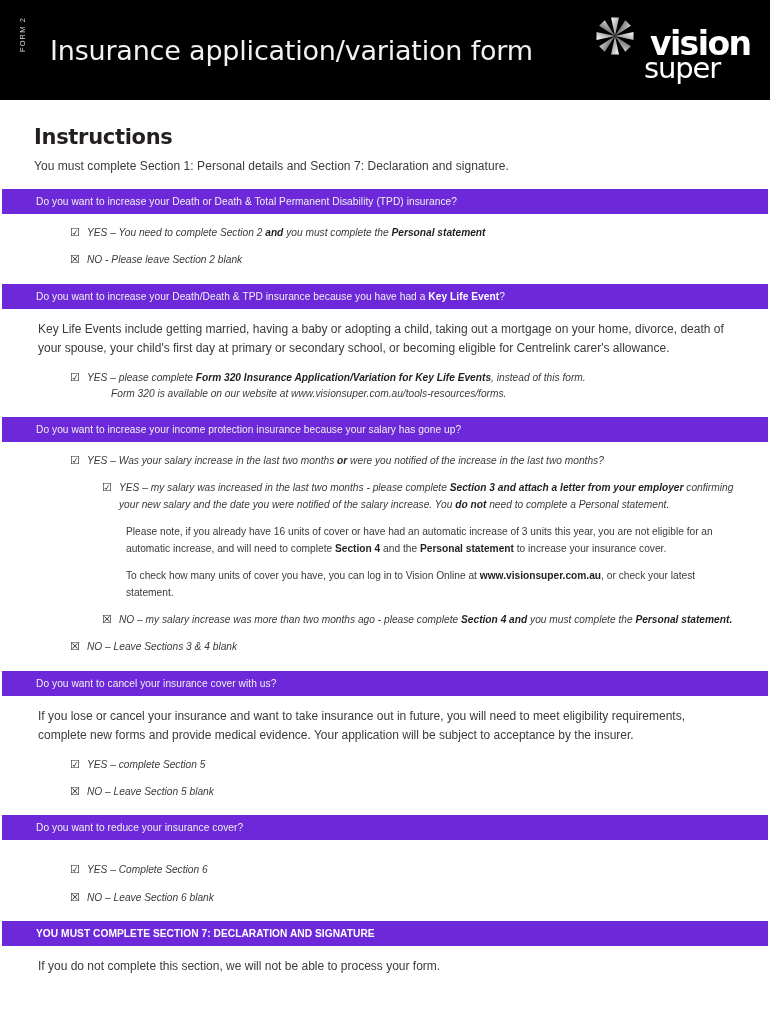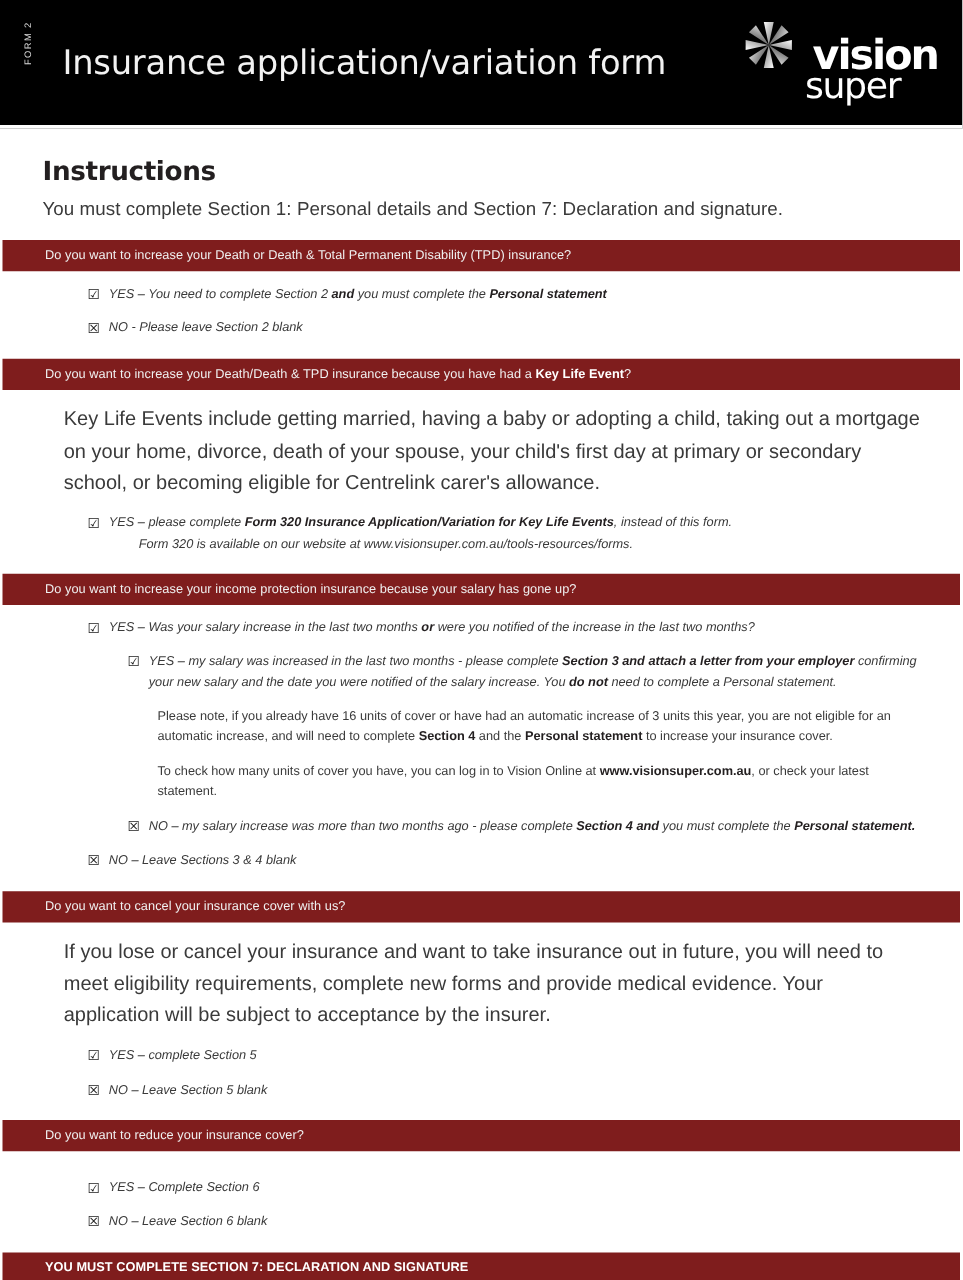--- a/index.html
+++ b/index.html
@@ -102,46 +102,46 @@
   .instructions-title {
     margin: 22px 0 0 34px;
     font-size: 21px;
     font-weight: 700;
     color: #231f20;
     font-family: "DejaVu Sans", sans-serif;
     letter-spacing: -0.3px;
   }
   .intro {
     margin: 10px 0 0 34px;
-    font-size: 15px;
+    font-size: 12px;
     color: #3a3a3a;
     letter-spacing: 0.05px;
   }
 
   
   .bar {
-    background: #7f1d1d;
+    background: #6d28d9;
     color: #f0f0f0;
     font-size: 10.2px;
     padding: 7px 0 7px 34px;
     margin: 0 2px;
     letter-spacing: 0.05px;
     box-sizing: border-box;
   }
   .bar b { font-weight: 700; color: #ffffff; }
 
   .block {
     padding: 0 34px 0 34px;
   }
 
   .para {
-    font-size: 16px;
+    font-size: 12px;
     color: #3a3a3a;
     line-height: 1.62;
-    margin: 11px 0 0 17px;
+    margin: 11px 0 0 4px;
   }
   .para b { font-weight: 700; color: #231f20; }
 
   
   .opt {
     display: flex;
     align-items: flex-start;
     font-size: 10.2px;
     color: #3a3a3a;
     line-height: 1.6;

